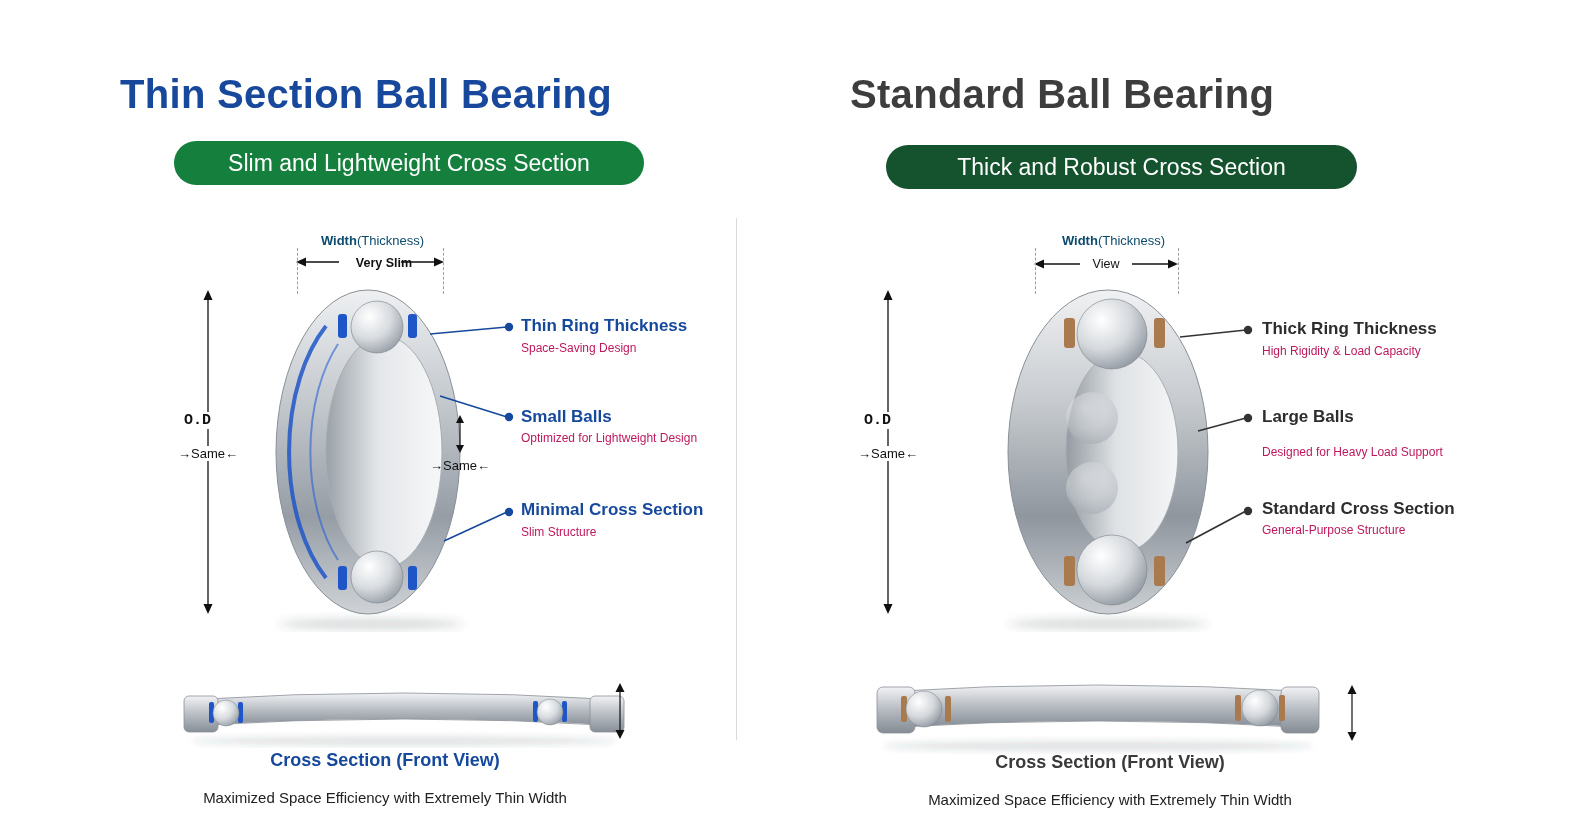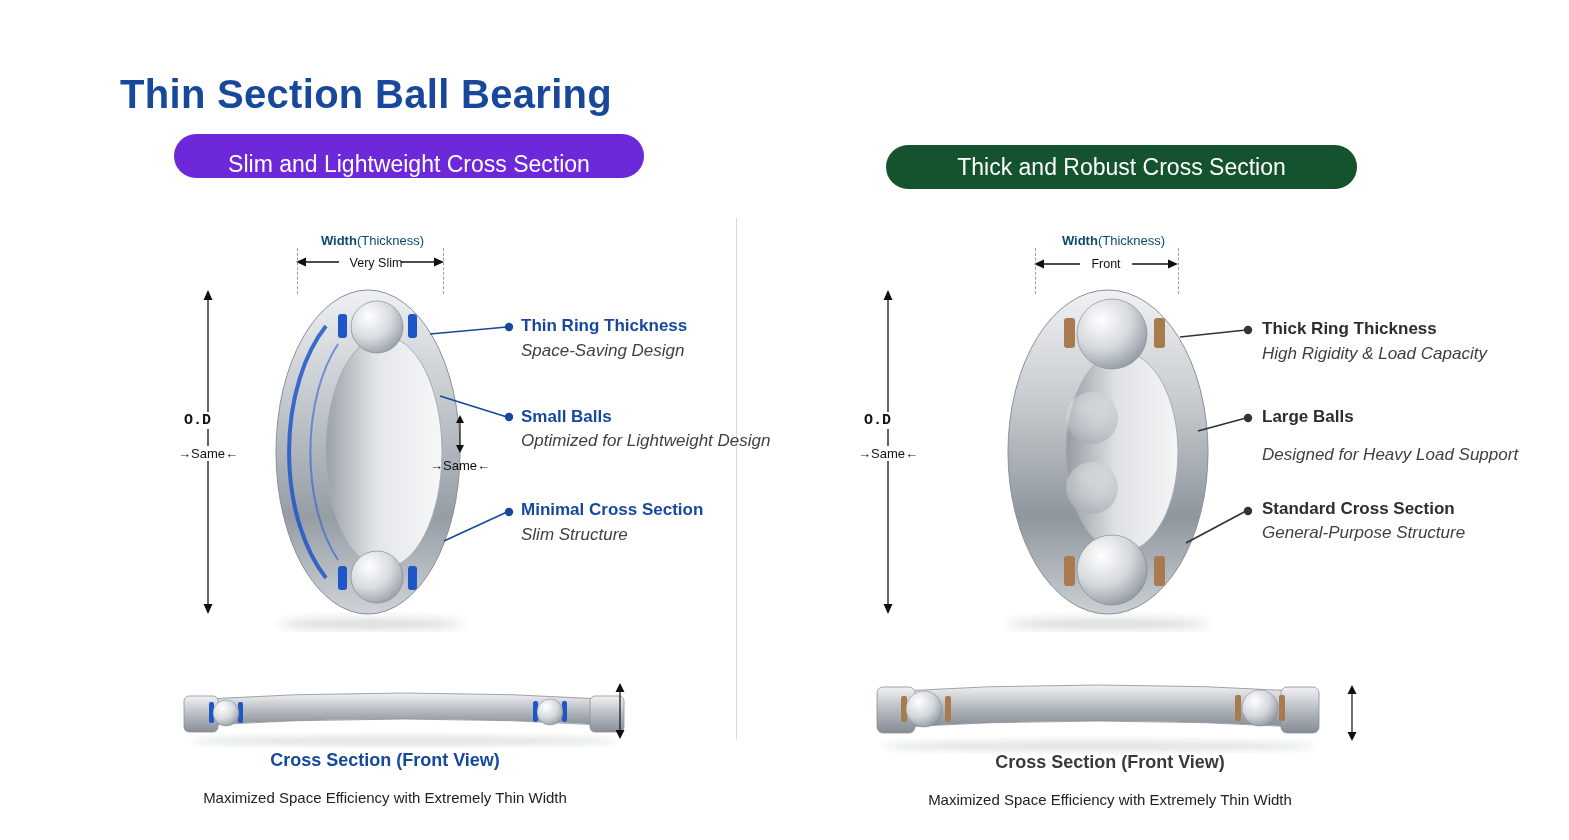--- a/index.html
+++ b/index.html
@@ -6,47 +6,47 @@
   html,body { background:#fff; }
   body { font-family:"Liberation Sans", sans-serif; color:#1a1a1a; }
   .page { position:relative; width:1569px; height:840px; background:#fff; overflow:hidden; }
   .divider { position:absolute; left:736px; top:218px; width:1px; height:522px; background:#dadada; }
 
   .title { position:absolute; font-weight:700; font-size:40px; letter-spacing:.3px; text-align:left; white-space:nowrap; }
   .l-title { left:120px; top:72px; width:580px; color:#17489b; }
   .r-title { left:850px; top:72px; width:545px; color:#3d3d3d; }
 
   .badge { position:absolute; height:44px; border-radius:22px; display:flex; align-items:center; justify-content:center; color:#fff; font-size:23px; }
-  .l-badge { left:174px; top:134px; width:470px; background:#6d28d9;align-items:flex-end; }
+  .l-badge { left:174px; top:141px; width:470px; background:#15803d; }
   .r-badge { left:886px; top:145px; width:471px; background:#14532d; }
 
   .dim-label { position:absolute; font-size:13px; text-align:center; color:#0c4a6e; white-space:nowrap; }
   .l-width-label { left:285px; top:233px; width:175px; }
   .r-width-label { left:1026px; top:233px; width:175px; }
   .dim-label .b { font-weight:700; }
 
   .dim-value { position:absolute; font-size:12.5px; text-align:center; color:#111; }
-  .l-width-value { left:300px; top:256px; width:152px; }
+  .l-width-value { left:308px; top:256px; width:152px;font-weight:bold; }
   .r-width-value { left:1032px; top:257px; width:148px; }
 
   .ext { position:absolute; width:0; border-left:1px dashed #9aa0a6; height:46px; top:248px; }
   .l-ext-a { left:297px; } .l-ext-b { left:443px; }
   .r-ext-a { left:1035px; } .r-ext-b { left:1178px; }
 
   .od-label { position:absolute; font-weight:700; font-size:15px; text-align:left; background:#fff; color:#111;font-family:Liberation Mono, monospace; }
   .l-od-label { left:184px; top:412px; width:48px; }
   .r-od-label { left:864px; top:412px; width:48px; }
 
   .same-label { position:absolute; font-size:13px; text-align:center; background:#fff; color:#111; white-space:nowrap; }
   .l-od-same { left:170px; top:446px; width:76px; }
   .r-od-same { left:850px; top:446px; width:76px; }
   .l-ball-same { left:428px; top:458px; width:64px; background:transparent; }
 
   .callout-title { position:absolute; font-weight:700; font-size:17px; white-space:nowrap; }
-  .callout-sub { position:absolute; font-size:17px; color:#404040; white-space:nowrap;font-style:italic; }
+  .callout-sub { position:absolute; font-size:12px; color:#be185d; white-space:nowrap; }
   .l-callout { color:#16489c; }
   .r-callout { color:#2d2d2d; }
   .l-c1-t { left:521px; top:316px; } .l-c1-s { left:521px; top:341px; }
   .l-c2-t { left:521px; top:407px; } .l-c2-s { left:521px; top:431px; }
   .l-c3-t { left:521px; top:500px; } .l-c3-s { left:521px; top:525px; }
   .r-c1-t { left:1262px; top:319px; } .r-c1-s { left:1262px; top:344px; }
   .r-c2-t { left:1262px; top:407px; } .r-c2-s { left:1262px; top:445px; }
   .r-c3-t { left:1262px; top:499px; } .r-c3-s { left:1262px; top:523px; }
 
   .cs-label { position:absolute; font-weight:700; font-size:18px; text-align:center; white-space:nowrap; }
@@ -271,26 +271,27 @@
   <div class="callout-title l-callout l-c1-t">Thin Ring Thickness</div>
   <div class="callout-sub l-c1-s">Space-Saving Design</div>
   <div class="callout-title l-callout l-c2-t">Small Balls</div>
   <div class="callout-sub l-c2-s">Optimized for Lightweight Design</div>
   <div class="callout-title l-callout l-c3-t">Minimal Cross Section</div>
   <div class="callout-sub l-c3-s">Slim Structure</div>
 
   <div class="cs-label l-cs-label">Cross Section (Front View)</div>
   <div class="caption l-caption">Maximized Space Efficiency with Extremely Thin Width</div>
 
+  <h1 class="title r-title">Standard Ball Bearing</h1>
   <div class="badge r-badge">
     <span>Thick and Robust Cross Section</span>
   </div>
 
   <div class="dim-label r-width-label"><span class="b">Width</span><span>(Thickness)</span></div>
-  <div class="dim-value r-width-value">Front</div>
+  <div class="dim-value r-width-value">View</div>
 
   <div class="od-label r-od-label">O.D</div>
   <div class="same-label r-od-same">→Same←</div>
 
   <div class="callout-title r-callout r-c1-t">Thick Ring Thickness</div>
   <div class="callout-sub r-c1-s">High Rigidity &amp; Load Capacity</div>
   <div class="callout-title r-callout r-c2-t">Large Balls</div>
   <div class="callout-sub r-c2-s">Designed for Heavy Load Support</div>
   <div class="callout-title r-callout r-c3-t">Standard Cross Section</div>
   <div class="callout-sub r-c3-s">General-Purpose Structure</div>

